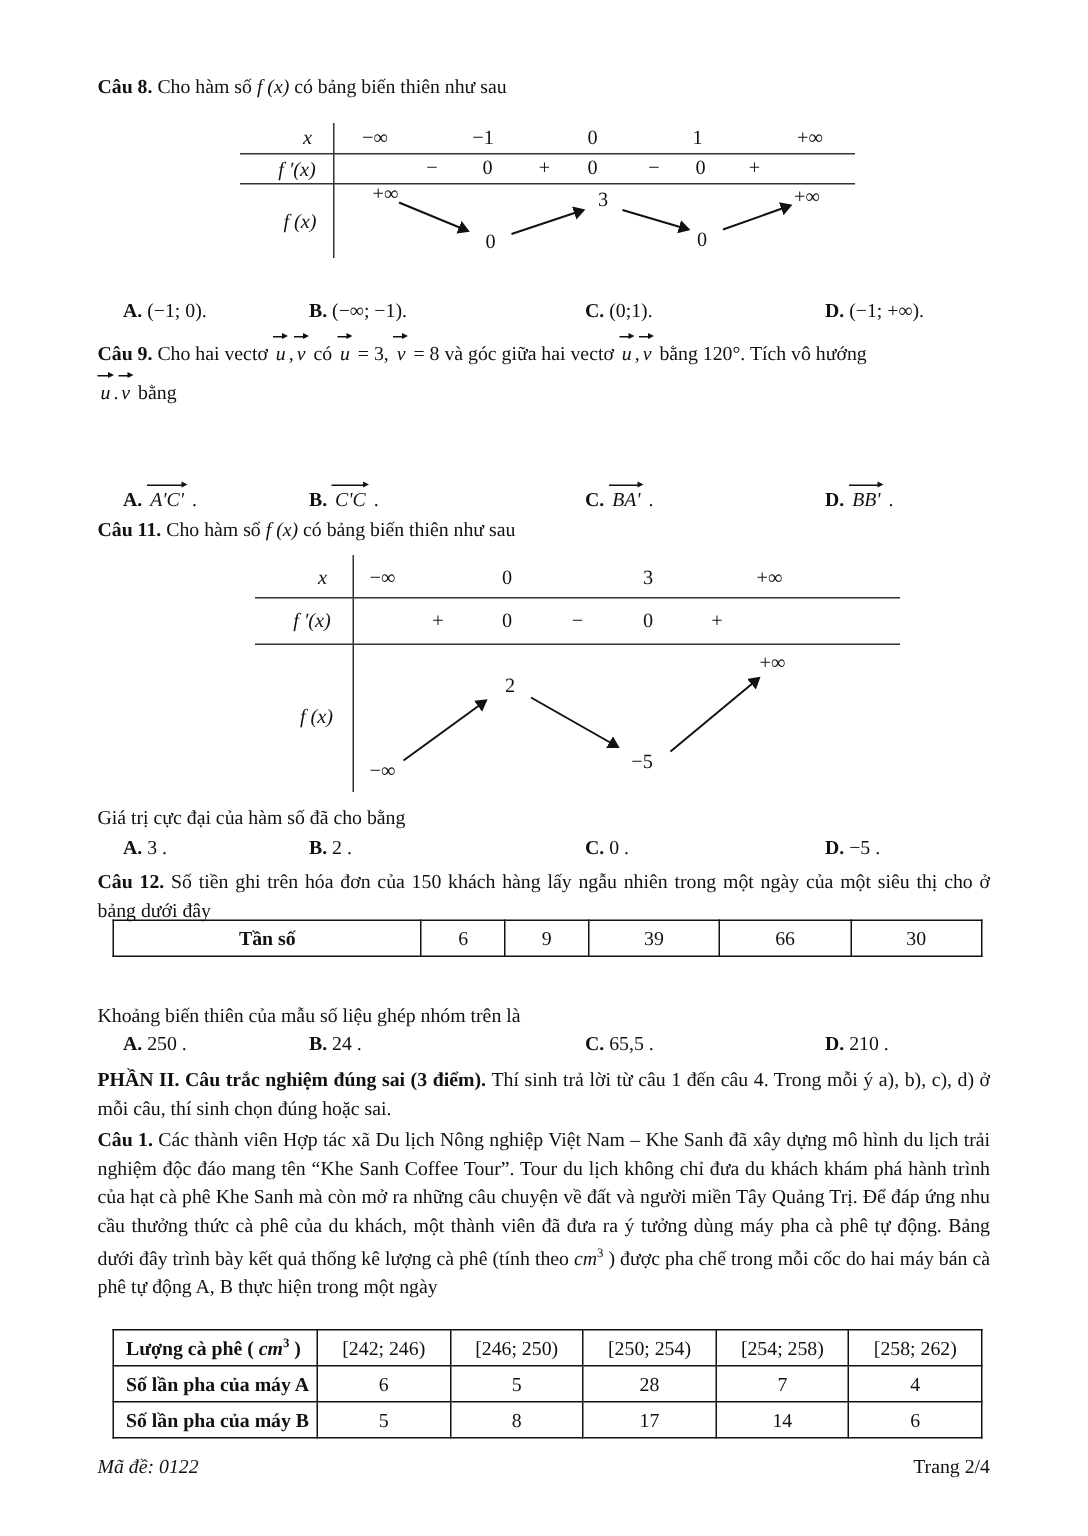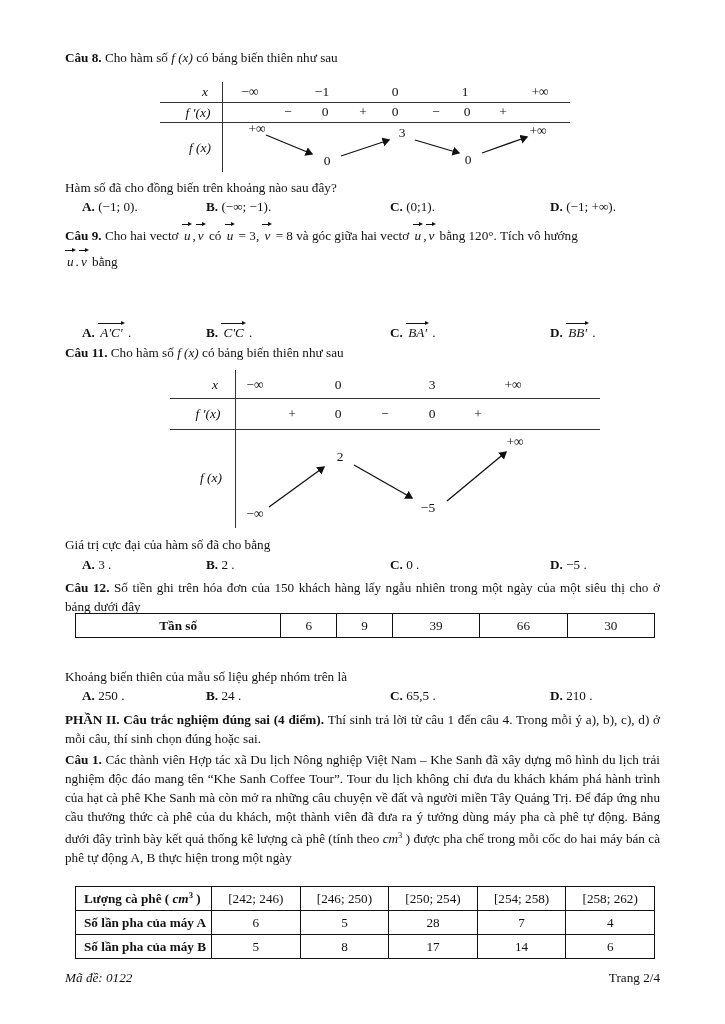--- a/index.html
+++ b/index.html
@@ -74,21 +74,20 @@
           <path d="M0,0 L6,3.5 L0,7 Z" fill="#111"></path>
         </marker>
       </defs>
       <line x1="106" y1="53" x2="152" y2="72" stroke="#111" stroke-width="1.3" marker-end="url(#ah1)"></line>
       <line x1="181" y1="74" x2="229" y2="58" stroke="#111" stroke-width="1.3" marker-end="url(#ah1)"></line>
       <line x1="255" y1="58" x2="299" y2="71" stroke="#111" stroke-width="1.3" marker-end="url(#ah1)"></line>
       <line x1="322" y1="71" x2="367" y2="55" stroke="#111" stroke-width="1.3" marker-end="url(#ah1)"></line>
     </svg>
   </div>
 
-  <div class="blk" style="top:178px">Hàm số đã cho đồng biến trên khoảng nào sau đây?</div>
   <div class="ansrow" style="top:199px">
     <span class="ans a1"><span class="b">A. </span><span>(−1; 0).</span></span>
     <span class="ans a2"><span class="b">B. </span><span>(−∞; −1).</span></span>
     <span class="ans a3"><span class="b">C. </span><span>(0;1).</span></span>
     <span class="ans a4"><span class="b">D. </span><span>(−1; +∞).</span></span>
   </div>
 
   <div class="blk just" style="top:224px"><span class="b">Câu 9. </span><span>  Cho hai vectơ </span><span class="vec">u</span><span>,</span><span class="vec">v</span><span> có </span><span class="vec">u</span><span>  = 3, </span><span class="vec">v</span><span>  = 8  và góc giữa hai vectơ </span><span class="vec">u</span><span>,</span><span class="vec">v</span><span> bằng 120°. Tích vô hướng</span></div>
   <div class="blk" style="top:250px"><span class="vec">u</span><span>.</span><span class="vec">v</span><span> bằng</span></div>
 
@@ -157,21 +156,21 @@
     </table>
 
   <div class="blk" style="top:667px">Khoảng biến thiên của mẫu số liệu ghép nhóm trên là</div>
   <div class="ansrow" style="top:688px">
     <span class="ans a1"><span class="b">A. </span><span>250 .</span></span>
     <span class="ans a2"><span class="b">B. </span><span>24 .</span></span>
     <span class="ans a3"><span class="b">C. </span><span>65,5 .</span></span>
     <span class="ans a4"><span class="b">D. </span><span>210 .</span></span>
   </div>
 
-  <div class="blk just" style="top:710px"><span class="b">PHẦN II. Câu trắc nghiệm đúng sai (4 điểm). </span><span>Thí sinh trả lời từ câu 1 đến câu 4. Trong mỗi ý a), b), c), d) ở mỗi câu, thí sinh chọn đúng hoặc sai.</span></div>
+  <div class="blk just" style="top:710px"><span class="b">PHẦN II. Câu trắc nghiệm đúng sai (3 điểm). </span><span>Thí sinh trả lời từ câu 1 đến câu 4. Trong mỗi ý a), b), c), d) ở mỗi câu, thí sinh chọn đúng hoặc sai.</span></div>
 
   <div class="blk just" style="top:750px"><span class="b">Câu 1. </span><span>Các thành viên Hợp tác xã Du lịch Nông nghiệp Việt Nam – Khe Sanh đã xây dựng mô hình du lịch trải nghiệm độc đáo mang tên “Khe Sanh Coffee Tour”. Tour du lịch không chỉ đưa du khách khám phá hành trình của hạt cà phê Khe Sanh mà còn mở ra những câu chuyện về đất và người miền Tây Quảng Trị. Để đáp ứng nhu cầu thưởng thức cà phê của du khách, một thành viên đã đưa ra ý tưởng dùng máy pha cà phê tự động. Bảng dưới đây trình bày kết quả thống kê lượng cà phê (tính theo </span><span class="m">cm</span><span class="sup">3</span><span> ) được pha chế trong mỗi cốc do hai máy bán cà phê tự động A, B thực hiện trong một ngày</span></div>
 
   <table class="dt" style="top:886px">
     <tbody>
         <tr>
       <td class="lft" style="width:23.5%"><span class="b">Lượng cà phê ( </span><span class="b m">cm</span><span class="b sup">3</span><span class="b"> )</span></td>
       <td style="width:15.3%">[242; 246)</td>
       <td style="width:15.3%">[246; 250)</td>
       <td style="width:15.3%">[250; 254)</td>

